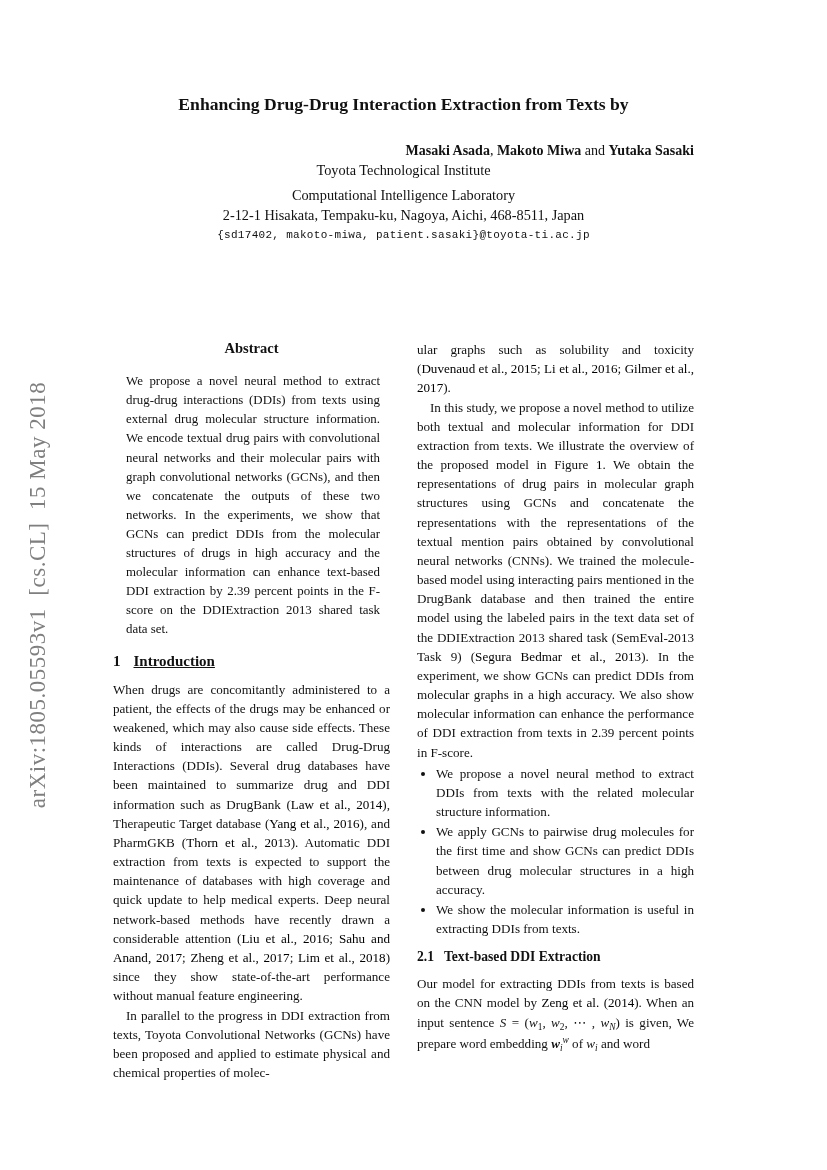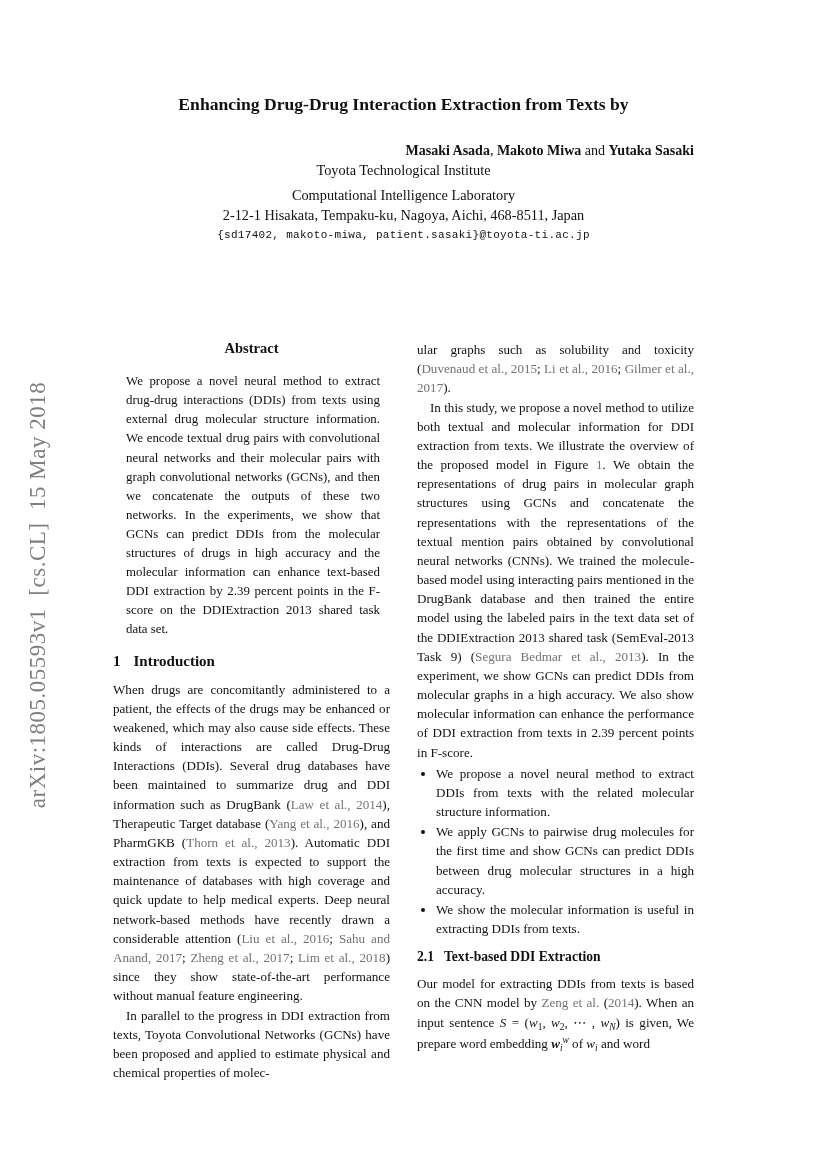--- a/index.html
+++ b/index.html
@@ -89,25 +89,25 @@
     font-size: 15px; font-weight: bold;
     line-height: 1.25;
     text-align: left;
   }
   .subsection-heading {
     margin: 11px 0 8px 0;
     font-size: 13.6px; font-weight: bold;
     line-height: 1.25;
     text-align: left;
   }
-  .section-heading .sec-title { margin-left: 13px; }
+  .section-heading .sec-title { margin-left: 13px; text-decoration: underline; }
   .subsection-heading .sec-title { margin-left: 10px; }
   .para { margin: 0; }
   .indent { text-indent: 13px; }
-  .cite { color: #737373; }
+  .cite { color: #000000; }
   .contribs {
     margin: 2px 0 5px 0;
     padding-left: 19px;
   }
   .contribs li {
     margin: 0 0 1px 0;
     text-align: justify;
   }
   .math { font-style: italic; }
   .mathbf { font-style: italic; font-weight: bold; }

